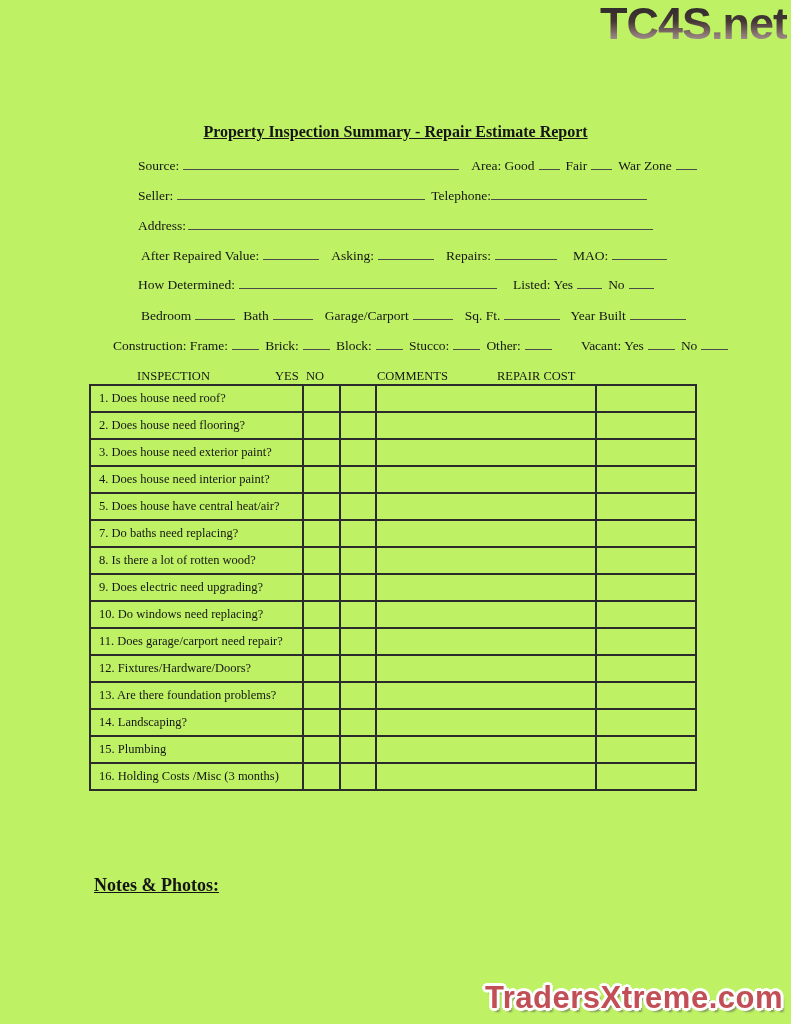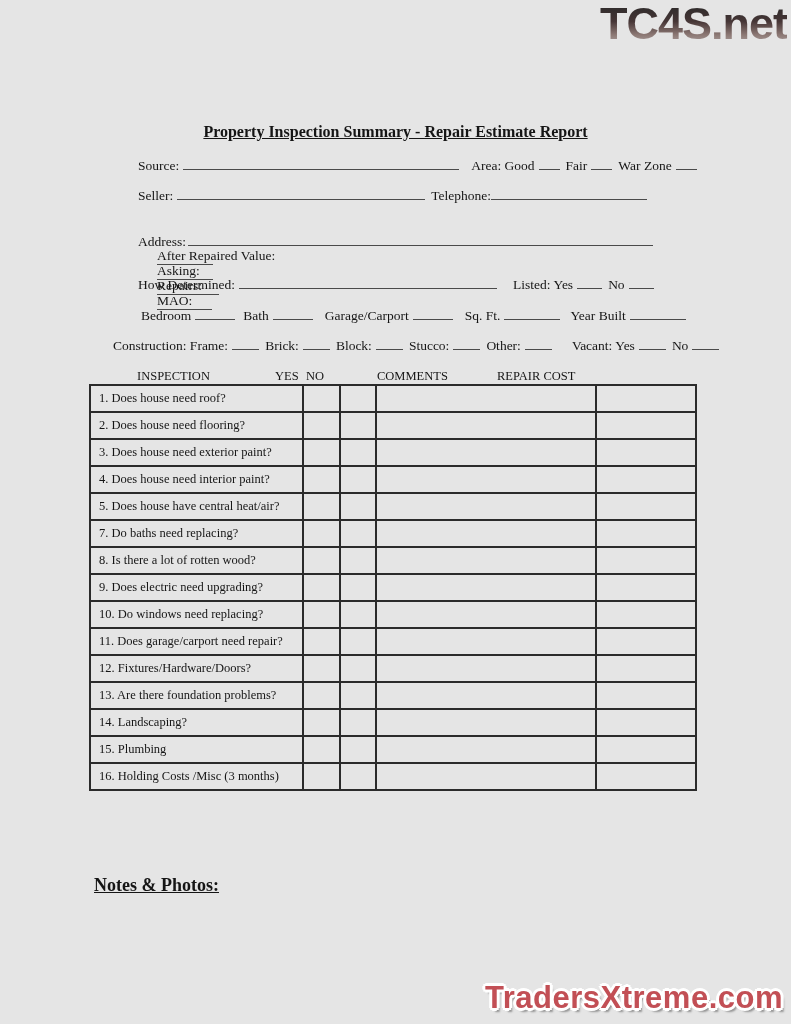--- a/index.html
+++ b/index.html
@@ -1,21 +1,21 @@
 <!DOCTYPE html>
 <html><head>
 <meta charset="utf-8">
 <style>
   * { box-sizing: border-box; }
   html, body { margin: 0; padding: 0; background: #ffffff; }
   .page {
     position: relative;
     width: 791px;
     height: 1024px;
-    background: #e5e5e5;
+    background: #bef264;
     font-family: "Liberation Serif", serif;
     color: #151515;
     overflow: hidden;
   }
 
   
   .tc4s-logo {
     position: absolute;
     top: -2px;
     right: 4px;
@@ -56,21 +56,21 @@
     border-bottom: 1px solid #4a4a4a;
     margin-bottom: -2px;
     margin-left: 4px;
   }
   .lbl { flex: none; }
   .m6  { margin-left: 6px; }
   .m8  { margin-left: 8px; }
   .m10 { margin-left: 10px; }
   .m12 { margin-left: 12px; }
   .m16 { margin-left: 16px; }
-  .m20 { margin-left: 20px; text-align: center; }
+  .m20 { margin-left: 29px; text-align: center; }
 
   
   .thead-label {
     position: absolute;
     top: 369px;
     font-size: 12.5px;
   }
 
   
   table.insp {
@@ -154,26 +154,26 @@
     <span class="lbl">Source:</span>
     <span class="bl" style="width:276px;"></span>
     <span class="lbl m12">Area: Good</span>
     <span class="bl" style="width:21px;"></span>
     <span class="lbl m6">Fair</span>
     <span class="bl" style="width:21px;"></span>
     <span class="lbl m6">War Zone</span>
     <span class="bl" style="width:21px;"></span>
   </div>
 
-  <div class="frow" style="left:138px; top:218px;margin-top:16px;">
+  <div class="frow" style="left:138px; top:218px;">
     <span class="lbl">Address:</span>
     <span class="bl" style="width:465px; margin-left:2px;"></span>
   </div>
 
-  <div class="frow" style="left:141px; top:248px;flex-direction:column;">
+  <div class="frow" style="left:141px; top:248px;">
     <span class="lbl">After Repaired Value:</span>
     <span class="bl" style="width:56px;"></span>
     <span class="lbl m12">Asking:</span>
     <span class="bl" style="width:56px;"></span>
     <span class="lbl m12">Repairs:</span>
     <span class="bl" style="width:62px;"></span>
     <span class="lbl m16">MAO:</span>
     <span class="bl" style="width:55px;"></span>
   </div>
 

